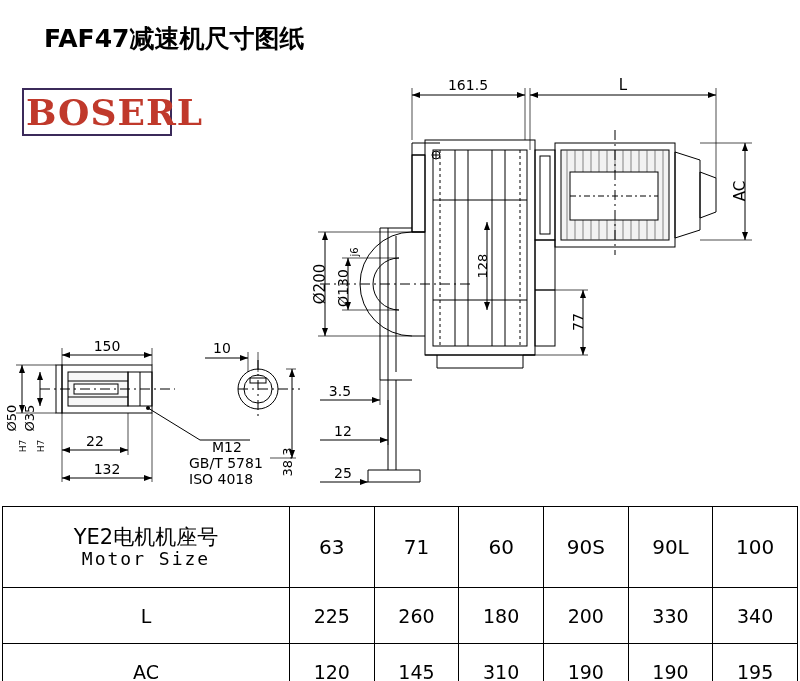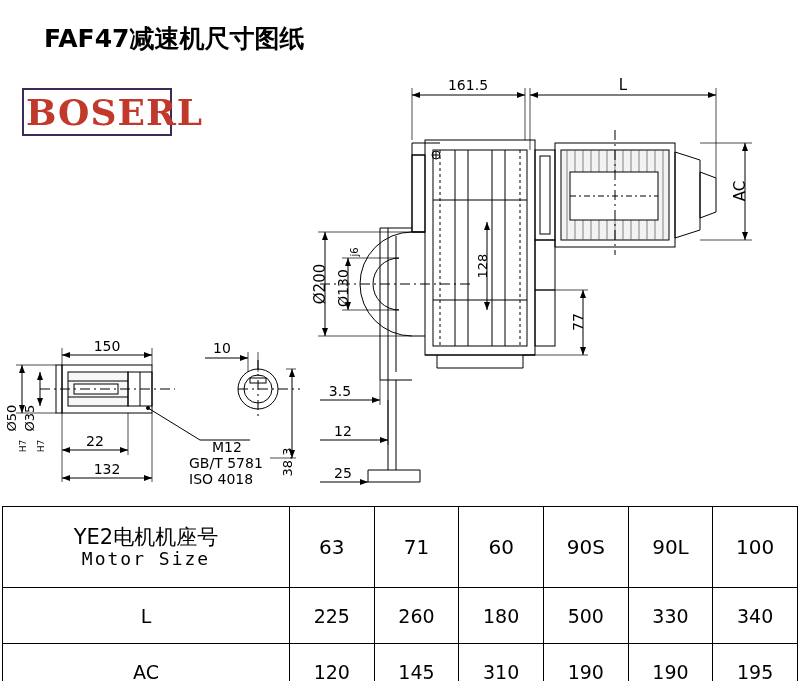--- a/index.html
+++ b/index.html
@@ -320,21 +320,21 @@
       <td class="val">60</td>
       <td class="val">90S</td>
       <td class="val">90L</td>
       <td class="val">100</td>
     </tr>
     <tr>
       <td class="hdr-cell">L</td>
       <td>225</td>
       <td>260</td>
       <td>180</td>
-      <td>500</td>
+      <td>200</td>
       <td>330</td>
       <td>340</td>
     </tr>
     <tr>
       <td class="hdr-cell">AC</td>
       <td>120</td>
       <td>145</td>
       <td>310</td>
       <td>190</td>
       <td>190</td>

